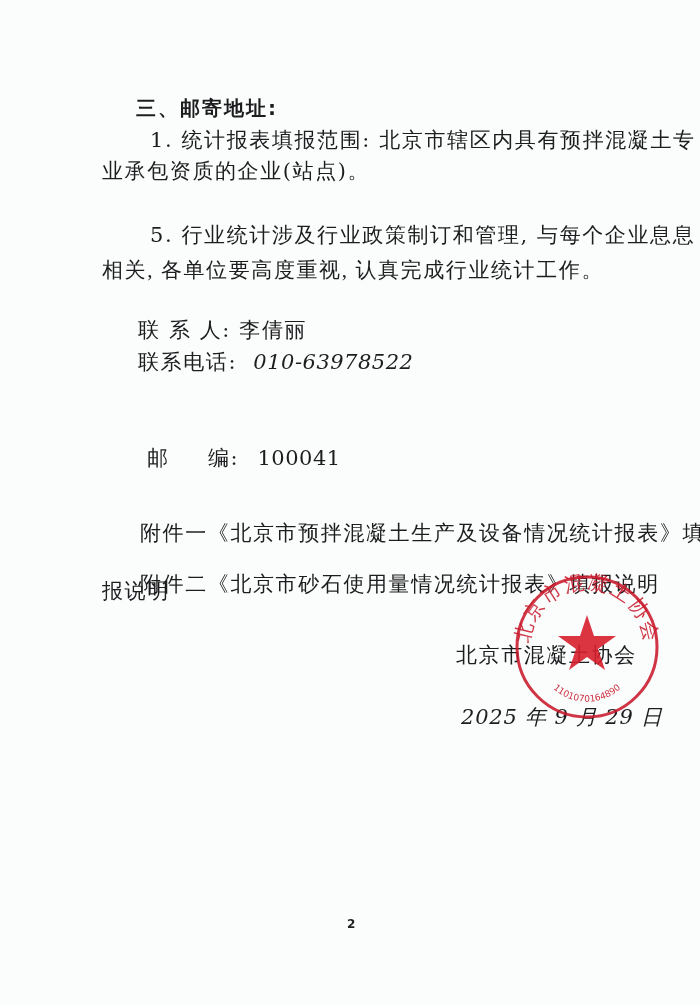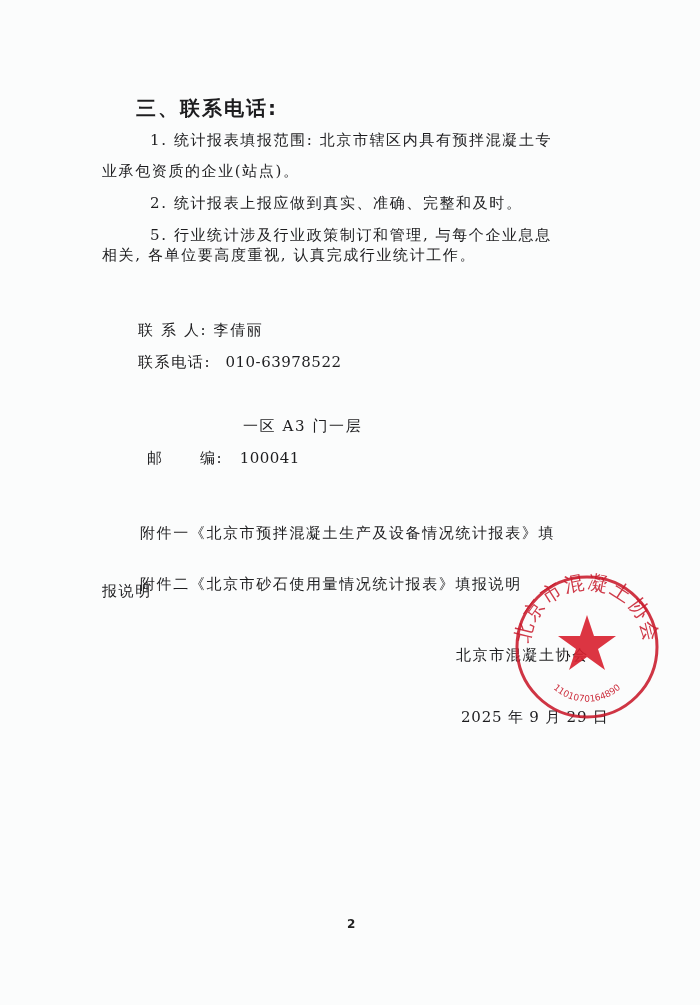--- a/index.html
+++ b/index.html
@@ -6,74 +6,72 @@
     body {
       width: 700px; height: 1005px; overflow: hidden;
       background: #fbfcfc;
       font-family: "DejaVu Serif", "Liberation Serif", serif;
       color: #1d1d1f;
       position: relative;
     }
     .page { position: absolute; left: 0; top: 0; width: 700px; height: 1005px; }
     .line {
       position: absolute;
-      font-size: 15px;
+      font-size: 21px;
       line-height: 24px;
       white-space: nowrap;
       letter-spacing: 1.6px;
     }
     .heading { font-weight: bold; letter-spacing: 2px; font-family: "DejaVu Sans", sans-serif; font-size: 20px; }
     .num { letter-spacing: 0.5px; }
     .pagenum {
       position: absolute; left: 347px; top: 917px;
       font-size: 12px; font-family: "DejaVu Sans", sans-serif; font-weight: bold; color: #222;
     }
     .seal { position: absolute; left: 512px; top: 573px; width: 150px; height: 148px; }
   </style>
 </head>
 <body>
 
 <div class="page">
 
-  <div class="line heading" style="left:136px; top:96px;">三、联系电话:</div>
+  <div class="line heading" style="left:136px; top:96px;">三、邮寄地址:</div>
 
   <div class="line" style="left:150px; top:128px;">1. 统计报表填报范围: 北京市辖区内具有预拌混凝土专</div>
   <div class="line" style="left:102px; top:159px;">业承包资质的企业(站点)。</div>
 
-  <div class="line" style="left:150px; top:191px;">2. 统计报表上报应做到真实、准确、完整和及时。</div>
 
   <div class="line" style="left:150px; top:223px;">5. 行业统计涉及行业政策制订和管理, 与每个企业息息</div>
-  <div class="line" style="left:102px; top:243px;">相关, 各单位要高度重视, 认真完成行业统计工作。</div>
+  <div class="line" style="left:102px; top:258px;font-family:Liberation Serif, serif;">相关, 各单位要高度重视, 认真完成行业统计工作。</div>
 
 
   <div class="line" style="left:138px; top:318px;">
     <span>联 系 人:</span>
     <span>李倩丽</span>
   </div>
 
   <div class="line" style="left:138px; top:350px;">
     <span>联系电话:</span>
-    <span class="num" style="margin-left:8px;">010-63978522</span>
+    <span class="num" style="margin-left:8px;font-style:italic;">010-63978522</span>
   </div>
 
-  <div class="line" style="left:243px; top:414px;">一区 A3 门一层</div>
 
   <div class="line" style="left:147px; top:446px;">
     <span>邮</span>
     <span style="margin-left:30px;">编:</span>
     <span class="num" style="margin-left:10px;">100041</span>
   </div>
 
   <div class="line" style="left:140px; top:509px;margin-top:12px;">附件一《北京市预拌混凝土生产及设备情况统计报表》填</div>
   <div class="line" style="left:102px; top:540px;margin-top:39px;">报说明</div>
 
   <div class="line" style="left:140px; top:572px;">附件二《北京市砂石使用量情况统计报表》填报说明</div>
 
   <div class="line" style="left:456px; top:643px;">北京市混凝土协会</div>
-  <div class="line num" style="left:461px; top:705px; letter-spacing:0.8px;">2025 年 9 月 29 日</div>
+  <div class="line num" style="left:461px; top:705px; letter-spacing:0.8px;font-style:italic;">2025 年 9 月 29 日</div>
 
   <svg class="seal" viewBox="0 0 150 148">
     <defs>
       <path id="sealArc" d="M 28 108 A 58 58 0 1 1 122 108" fill="none"></path>
       <path id="sealCodeArc" d="M 36 110 A 50 50 0 0 0 114 110" fill="none"></path>
     </defs>
     <circle cx="75" cy="74" r="70" fill="none" stroke="#c8192a" stroke-width="3" opacity="0.88"></circle>
     <text font-family="DejaVu Sans, sans-serif" font-size="20" fill="#c8192a" opacity="0.85" letter-spacing="2">
       <textPath href="#sealArc" startOffset="50%" text-anchor="middle">北京市混凝土协会</textPath>
     </text>

